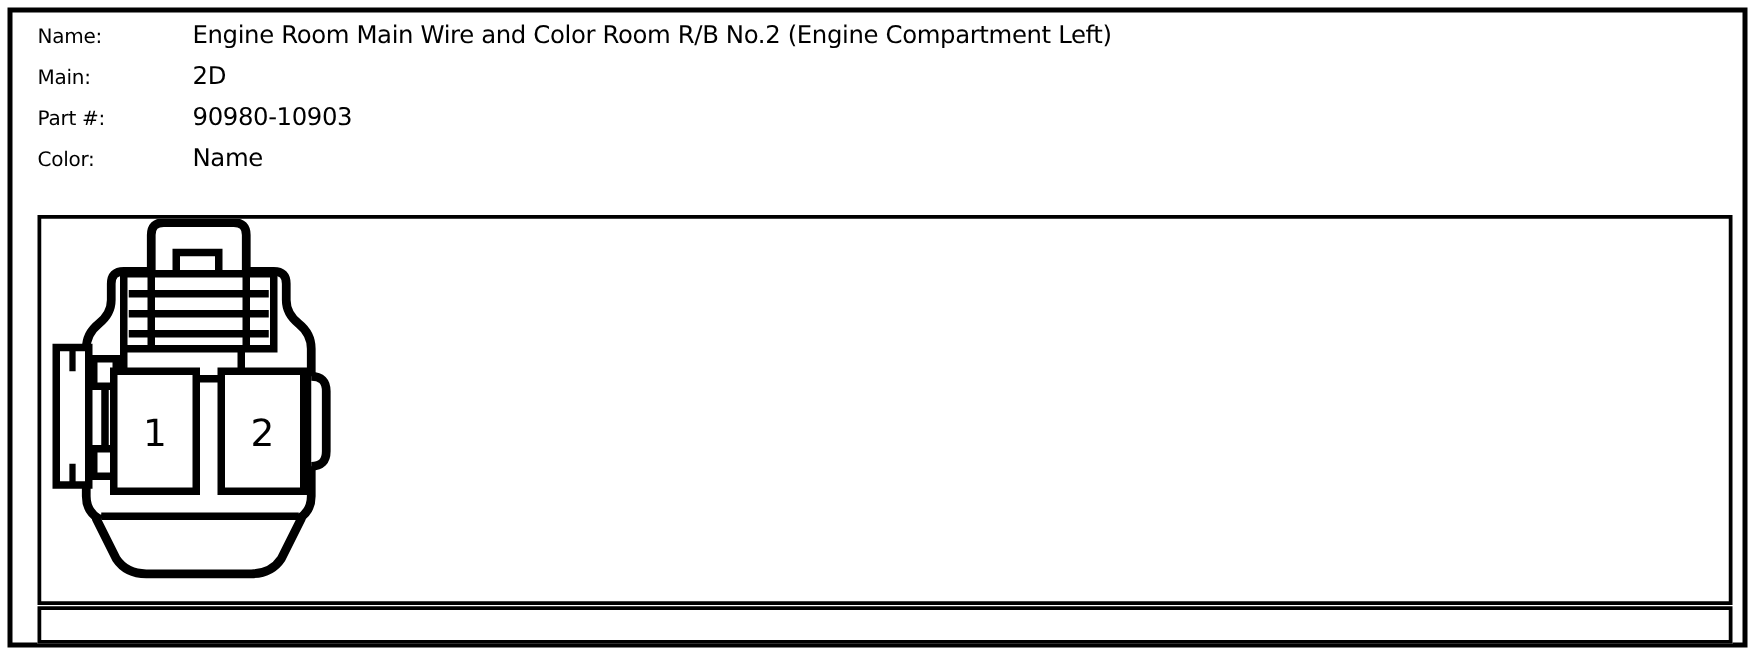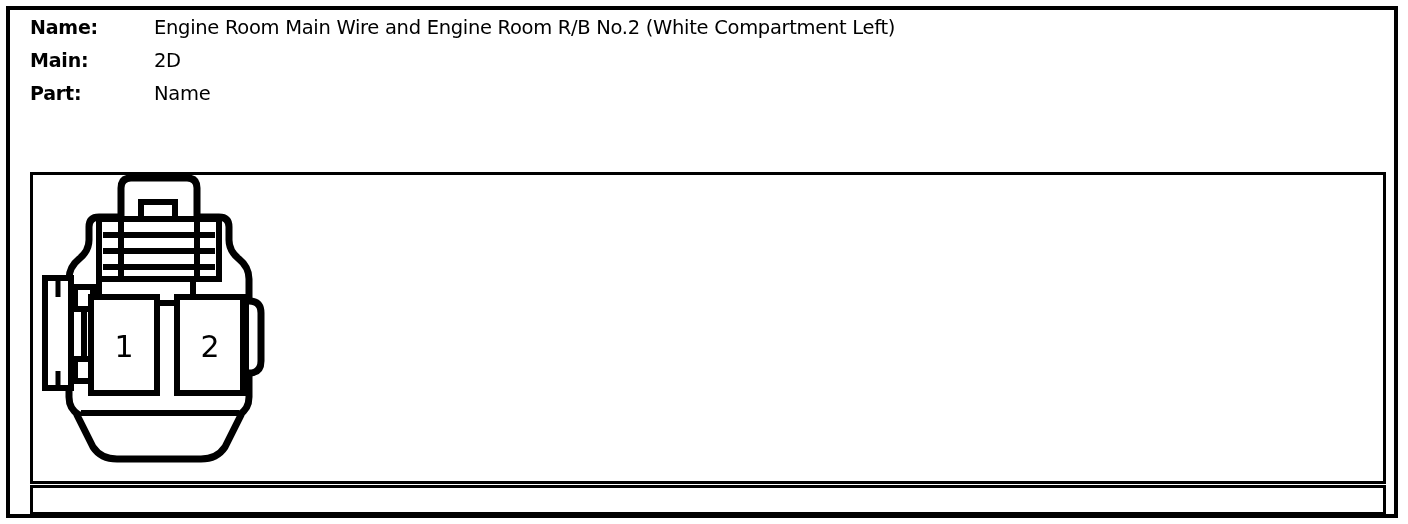--- a/index.html
+++ b/index.html
@@ -38,22 +38,22 @@
   }
   .spec-row {
     display: flex;
     align-items: baseline;
     height: 33px;
   }
   .spec-label {
     width: 124px;
     flex: 0 0 124px;
     font-family: "DejaVu Sans", sans-serif;
-    font-weight: bold;
-    font-size: 19px;
+    font-weight: normal;
+    font-size: 16px;
     letter-spacing: -0.2px;
     color: #000000;
     white-space: nowrap;
   }
   .spec-value {
     font-family: "DejaVu Sans", sans-serif;
     font-weight: normal;
     font-size: 19.5px;
     letter-spacing: -0.3px;
     color: #000000;
@@ -96,31 +96,35 @@
 </head>
 <body>
 
 <div class="page">
   <div class="outer-frame"></div>
 
   <div class="spec-block">
 
     <div class="spec-row">
       <span class="spec-label">Name:</span>
-      <span class="spec-value">Engine Room Main Wire and Engine Room R/B No.2 (White Compartment Left)</span>
+      <span class="spec-value">Engine Room Main Wire and Color Room R/B No.2 (Engine Compartment Left)</span>
     </div>
 
     <div class="spec-row">
       <span class="spec-label">Main:</span>
       <span class="spec-value">2D</span>
     </div>
 
-
-    <div class="spec-row">
-      <span class="spec-label">Part:</span>
+    <div class="spec-row">
+      <span class="spec-label">Part #:</span>
+      <span class="spec-value">90980-10903</span>
+    </div>
+
+    <div class="spec-row">
+      <span class="spec-label">Color:</span>
       <span class="spec-value">Name</span>
     </div>
 
   </div>
 
   <div class="image-panel">
     <div class="connector-holder">
       <svg width="260" height="312" viewBox="0 0 260 312" xmlns="http://www.w3.org/2000/svg">
 
         <path d="M 56 65

